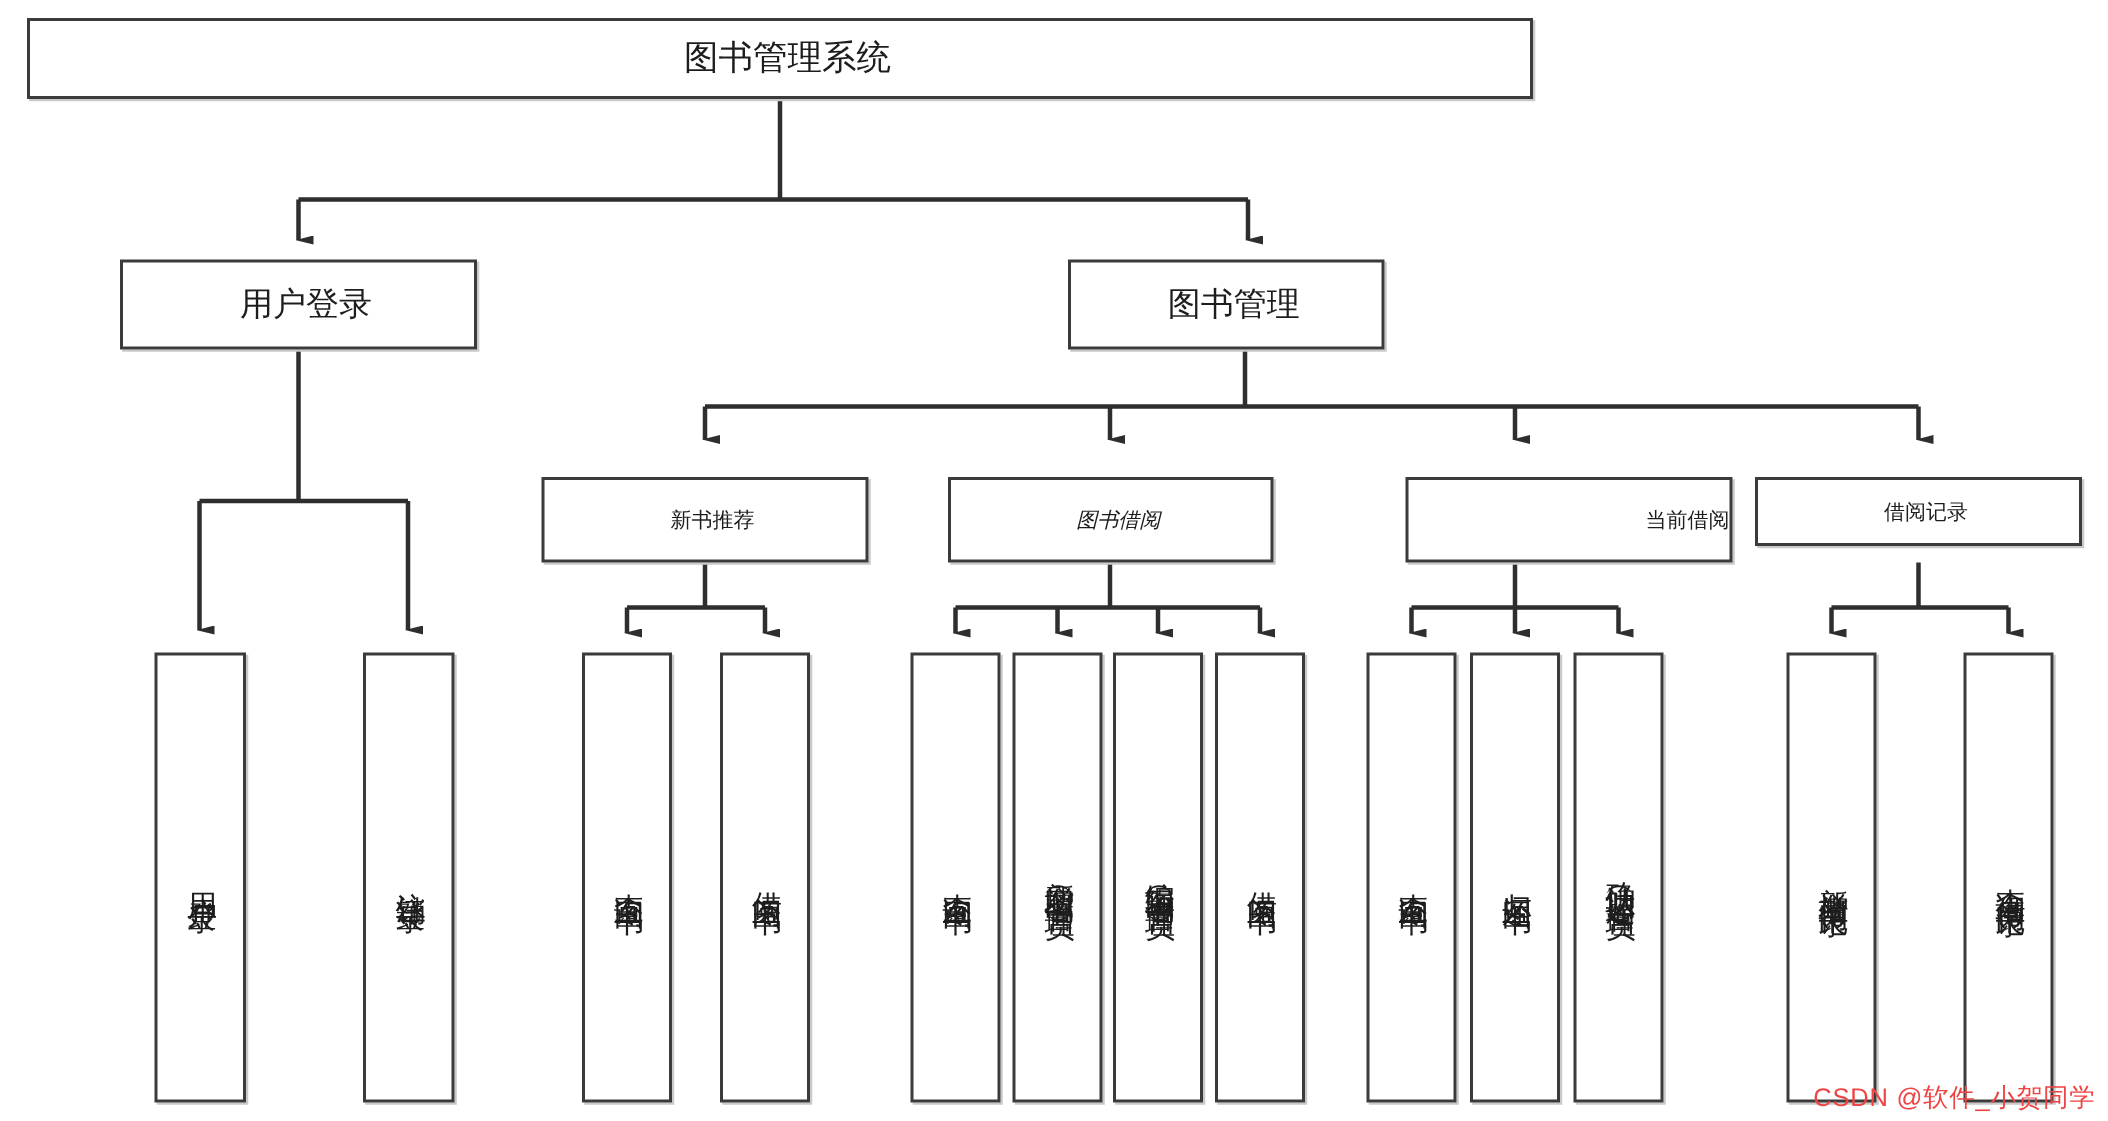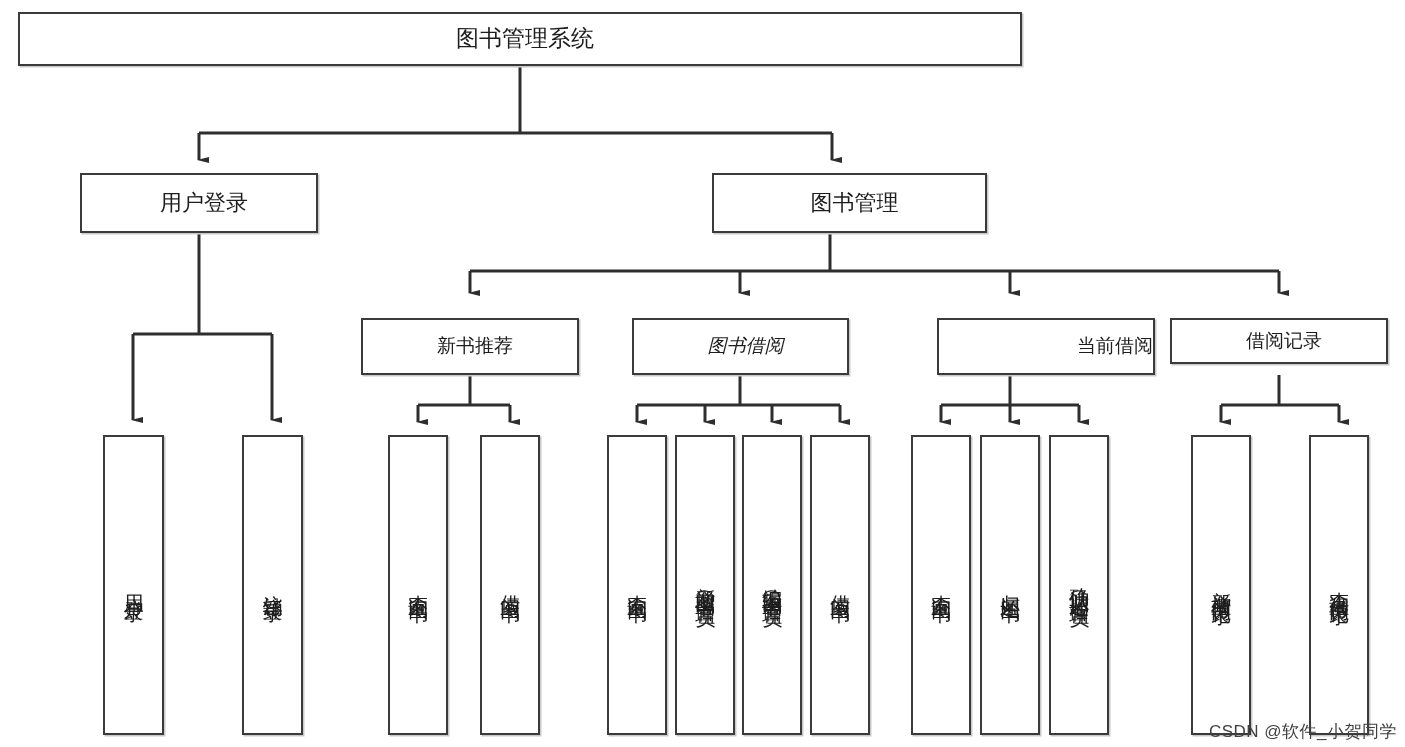--- a/index.html
+++ b/index.html
@@ -40,40 +40,40 @@
     text-align: center;
     padding-left: 10px;
   }
   .node-root {
     font-size: 23px;
   }
   .node-l2 {
     font-size: 22px;
   }
   .node-l3 {
-    font-size: 19px;
+    font-size: 14px;
   }
   .node-leaf {
     font-size: 20px;
     writing-mode: vertical-rl;
     text-orientation: upright;
     letter-spacing: 3px;
     padding: 4px 0;
   }
   .node-leaf .vlabel {
     writing-mode: vertical-rl;
     text-orientation: upright;
     white-space: nowrap;
   }
   .watermark {
     position: absolute;
     right: 8px;
     bottom: 4px;
     font-size: 17px;
-    color: #404040;
+    color: #ef4444;
     white-space: nowrap;
     letter-spacing: 0.5px;
     text-align: right;
   }
 </style>
 </head>
 <body>
 
 <div id="canvas">
 
@@ -127,21 +127,21 @@
     </g>
   </svg>
 
   <div class="node node-root" style="left:18px; top:12px; width:1004px; height:54px;">
     <span>图书管理系统</span>
   </div>
 
   <div class="node node-l2" style="left:80px; top:173px; width:238px; height:60px;">
     <span>用户登录</span>
   </div>
-  <div class="node node-l2" style="left:712px; top:173px; width:275px; height:60px;">
+  <div class="node node-l2" style="left:712px; top:173px; width:211px; height:60px;">
     <span>图书管理</span>
   </div>
 
   <div class="node node-l3" style="left:361px; top:318px; width:218px; height:57px;">
     <span>新书推荐</span>
   </div>
   <div class="node node-l3" style="left:632px; top:318px; width:217px; height:57px;font-style:italic;">
     <span>图书借阅</span>
   </div>
   <div class="node node-l3" style="left:937px; top:318px; width:218px; height:57px;justify-content:flex-end;">

